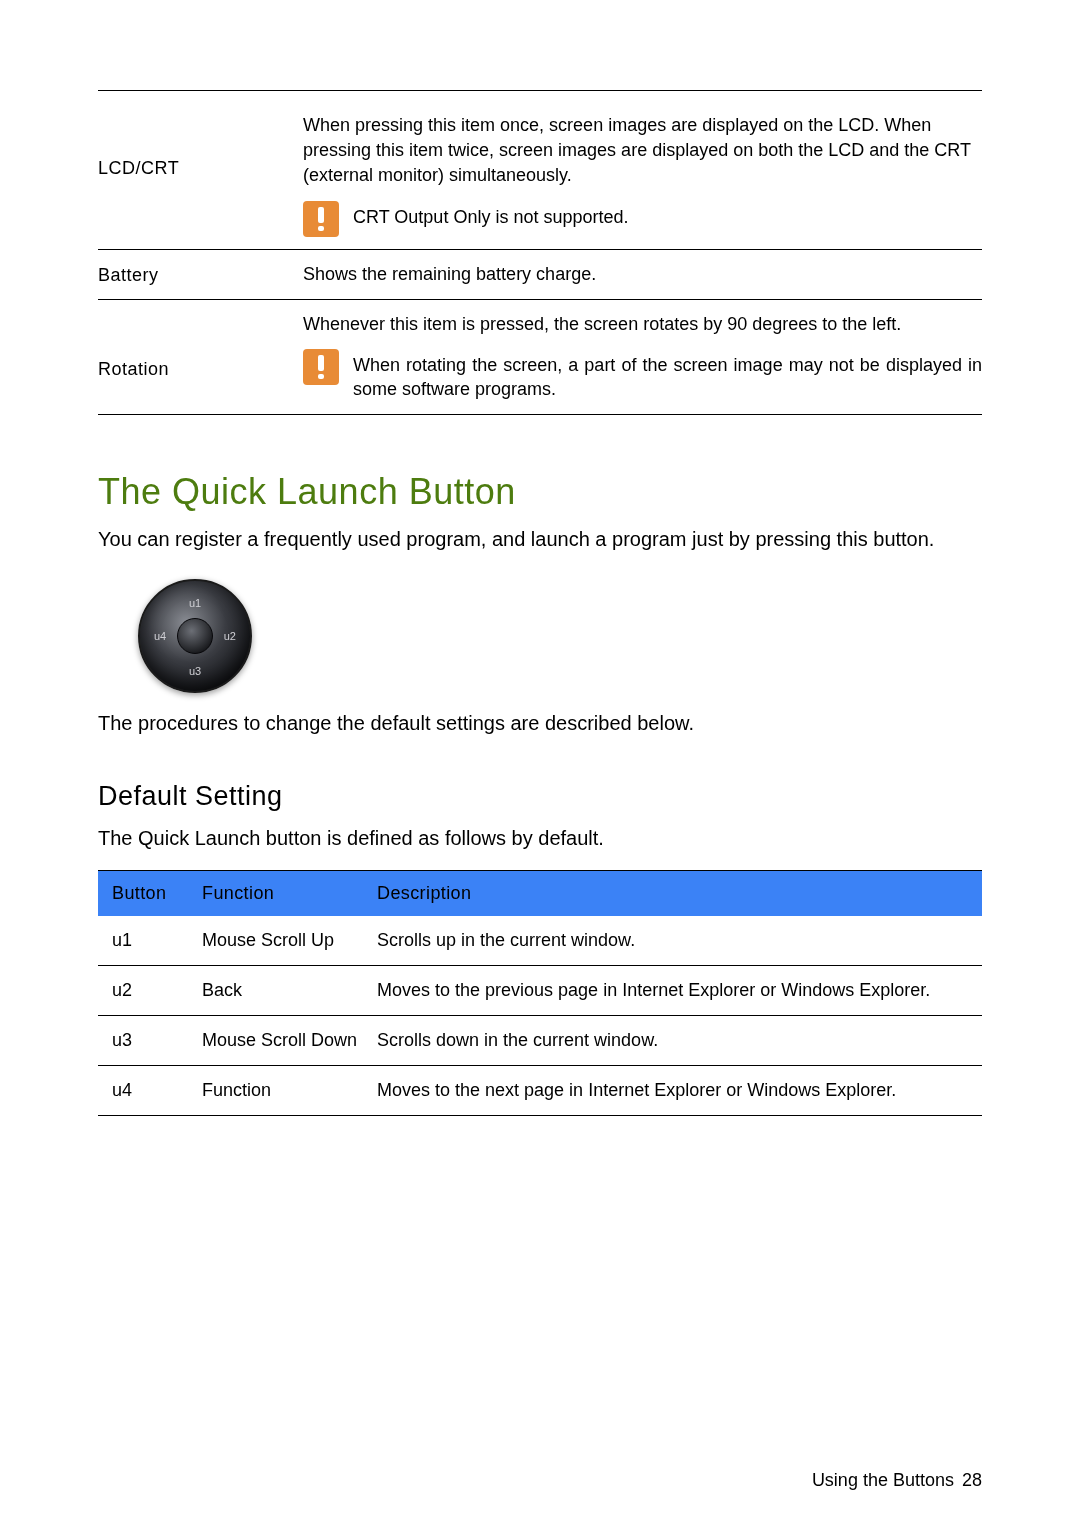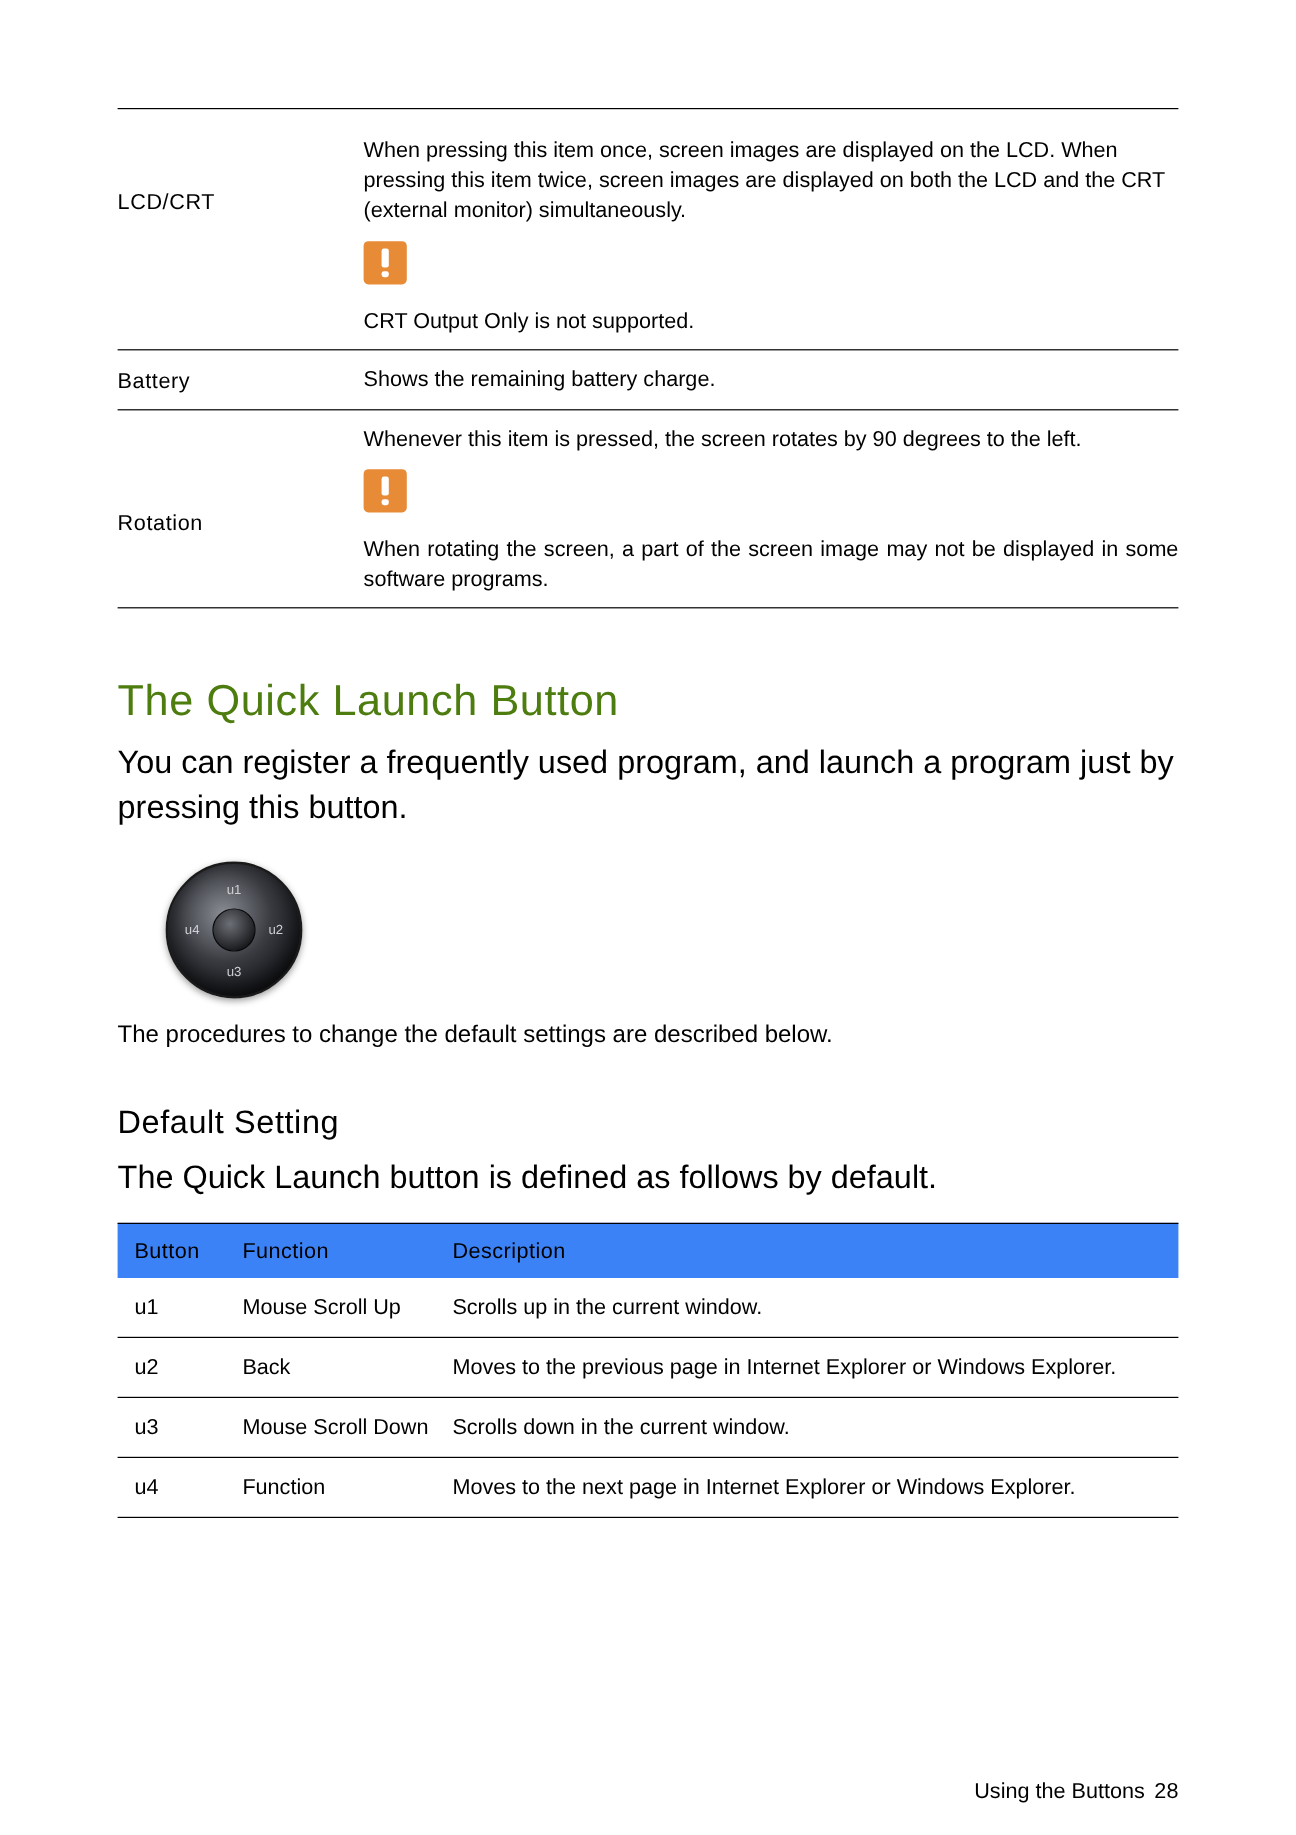--- a/index.html
+++ b/index.html
@@ -35,21 +35,20 @@
     .upper-content {
       flex: 1;
       font-size: 18px;
       line-height: 1.4;
     }
     .note-row {
       display: flex;
       align-items: flex-start;
       gap: 14px;
       margin-top: 12px;
-      flex-direction: column;
     }
     .note-icon {
       width: 36px;
       height: 36px;
       background: #e88b36;
       border-radius: 4px;
       display: flex;
       align-items: center;
       justify-content: center;
       flex-shrink: 0;
@@ -62,21 +61,21 @@
       text-align: justify;
     }
     h1.section {
       color: #4d7c0f;
       font-size: 36px;
       font-weight: 400;
       margin-top: 56px;
       letter-spacing: 0.5px;
     }
     .body-text {
-      font-size: 27px;
+      font-size: 20px;
       margin-top: 12px;
       line-height: 1.4;
     }
     .circle-img-wrap {
       margin: 26px 0 14px 40px;
     }
     .circle-btn {
       width: 114px;
       height: 114px;
       border-radius: 50%;
@@ -128,21 +127,21 @@
       display: flex;
       padding: 14px 14px;
       border-bottom: 1px solid #000;
     }
     .lower-row:first-of-type { border-top: none; }
     .col-btn { width: 90px; }
     .col-fn { width: 175px; }
     .col-desc { flex: 1; }
     .footer {
       position: absolute;
-      bottom: 26px;
+      bottom: 38px;
       right: 98px;
       font-size: 18px;
       display: flex;
       gap: 8px;
       align-items: baseline;
     }
   </style>
 </head>
 <body>
 

